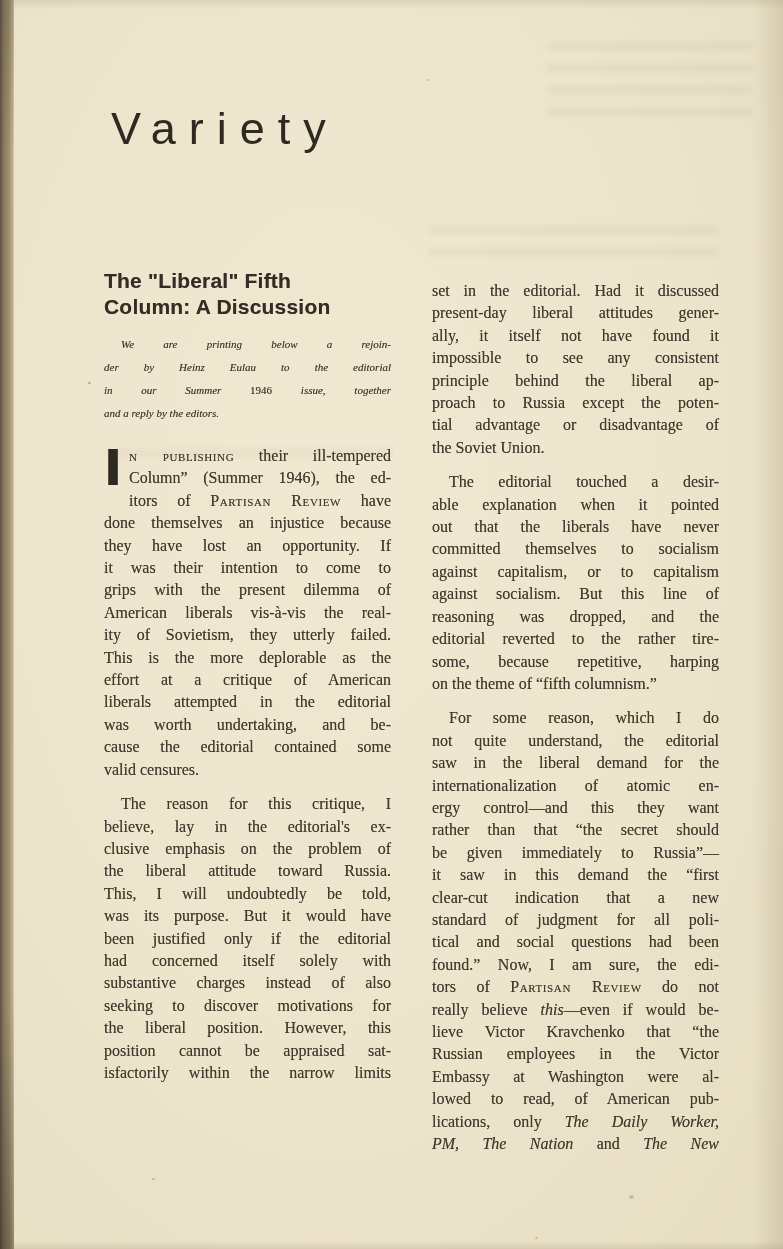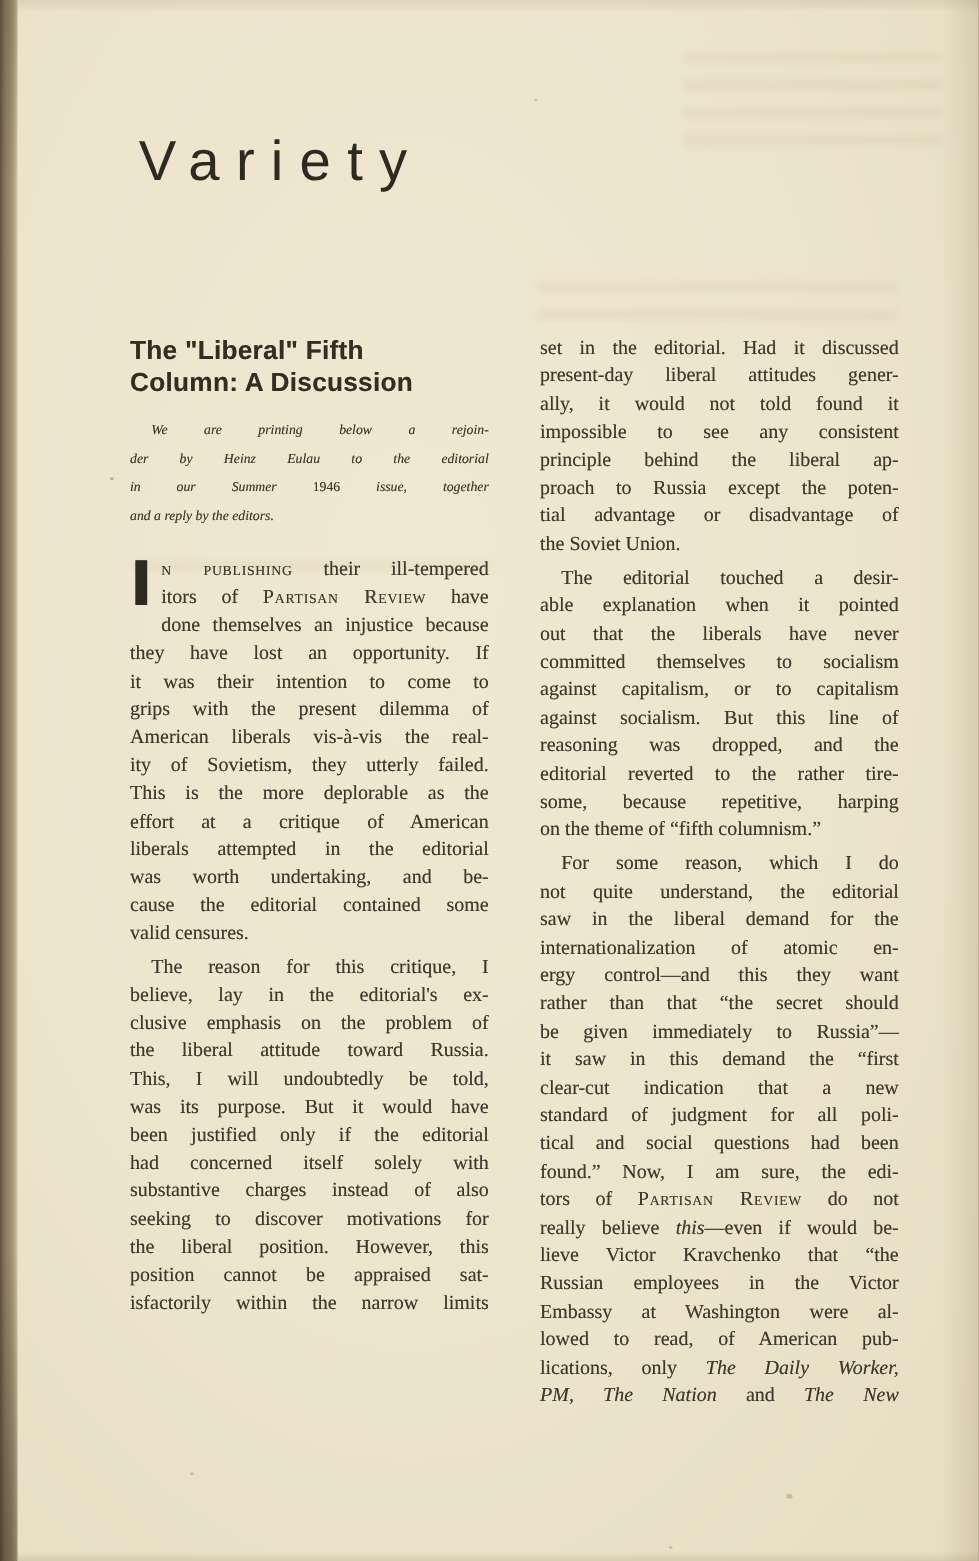--- a/index.html
+++ b/index.html
@@ -58,21 +58,21 @@
   .line{text-align:justify;text-align-last:justify;white-space:normal;}
   .line.endline{text-align-last:left;}
   .line.indent{text-indent:17px;}
   .block.heading{
     font-family:"Liberation Sans", sans-serif;font-weight:700;
     font-size:21px;line-height:26px;margin-bottom:13px;color:#332d24;
     letter-spacing:.2px;
   }
   .block.heading .line{text-align:left;text-align-last:left;}
   .block.intro{font-style:italic;font-size:11px;line-height:23px;margin-bottom:20px;}
-  .block.para{margin-bottom:4.5px;}
+  .block.para{margin-bottom:4.5px;margin-top:12px;}
   .it{font-style:italic;}
   .ro{font-style:normal;}
   .sc{font-variant:small-caps;letter-spacing:.6px;}
   .dropcap{
     float:left;width:25px;height:45px;
     font-family:"Liberation Sans", sans-serif;font-weight:700;
     font-size:52px;line-height:44px;color:#2e2a22;
     transform:scaleX(1.25);transform-origin:left top;
   }
 </style>
@@ -95,20 +95,21 @@
       </div>
       <div class="block intro">
         <div class="line indent"><span>We are printing below a rejoin-</span></div>
         <div class="line"><span>der by Heinz Eulau to the editorial</span></div>
         <div class="line"><span class="it">in our Summer </span><span class="ro">1946</span><span class="it"> issue, together</span></div>
         <div class="line endline"><span>and a reply by the editors.</span></div>
       </div>
       <div class="block para">
         <span class="dropcap">I</span>
         <div class="line"><span class="sc">n publishing</span><span> their ill-tempered</span></div>
+        <div class="line"><span>Column” (Summer 1946), the ed-</span></div>
         <div class="line"><span>itors of </span><span class="sc">Partisan Review</span><span> have</span></div>
         <div class="line"><span>done themselves an injustice because</span></div>
         <div class="line"><span>they have lost an opportunity. If</span></div>
         <div class="line"><span>it was their intention to come to</span></div>
         <div class="line"><span>grips with the present dilemma of</span></div>
         <div class="line"><span>American liberals vis-à-vis the real-</span></div>
         <div class="line"><span>ity of Sovietism, they utterly failed.</span></div>
         <div class="line"><span>This is the more deplorable as the</span></div>
         <div class="line"><span>effort at a critique of American</span></div>
         <div class="line"><span>liberals attempted in the editorial</span></div>
@@ -129,21 +130,21 @@
         <div class="line"><span>seeking to discover motivations for</span></div>
         <div class="line"><span>the liberal position. However, this</span></div>
         <div class="line"><span>position cannot be appraised sat-</span></div>
         <div class="line"><span>isfactorily within the narrow limits</span></div>
       </div>
     </div>
   <div class="col col-right">
       <div class="block para">
         <div class="line"><span>set in the editorial. Had it discussed</span></div>
         <div class="line"><span>present-day liberal attitudes gener-</span></div>
-        <div class="line"><span>ally, it would not told found it</span></div>
+        <div class="line"><span>ally, it itself not have found it</span></div>
         <div class="line"><span>impossible to see any consistent</span></div>
         <div class="line"><span>principle behind the liberal ap-</span></div>
         <div class="line"><span>proach to Russia except the poten-</span></div>
         <div class="line"><span>tial advantage or disadvantage of</span></div>
         <div class="line endline"><span>the Soviet Union.</span></div>
       </div>
       <div class="block para">
         <div class="line indent"><span>The editorial touched a desir-</span></div>
         <div class="line"><span>able explanation when it pointed</span></div>
         <div class="line"><span>out that the liberals have never</span></div>

